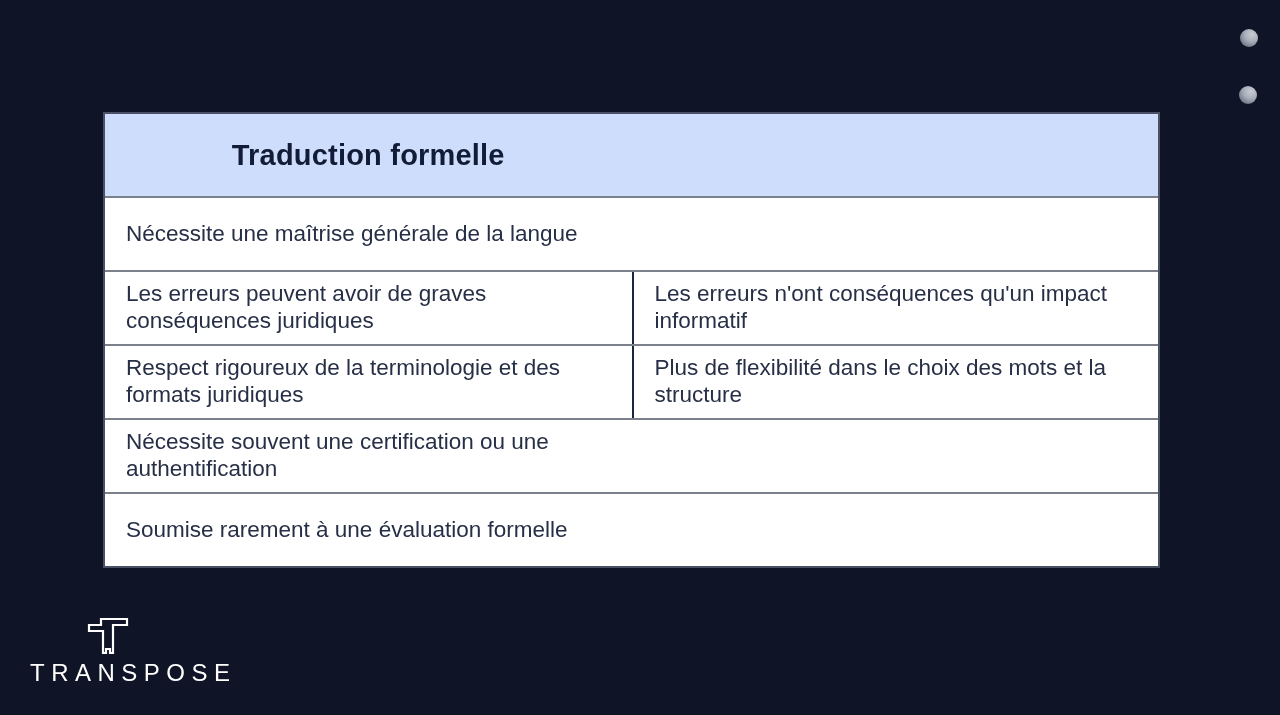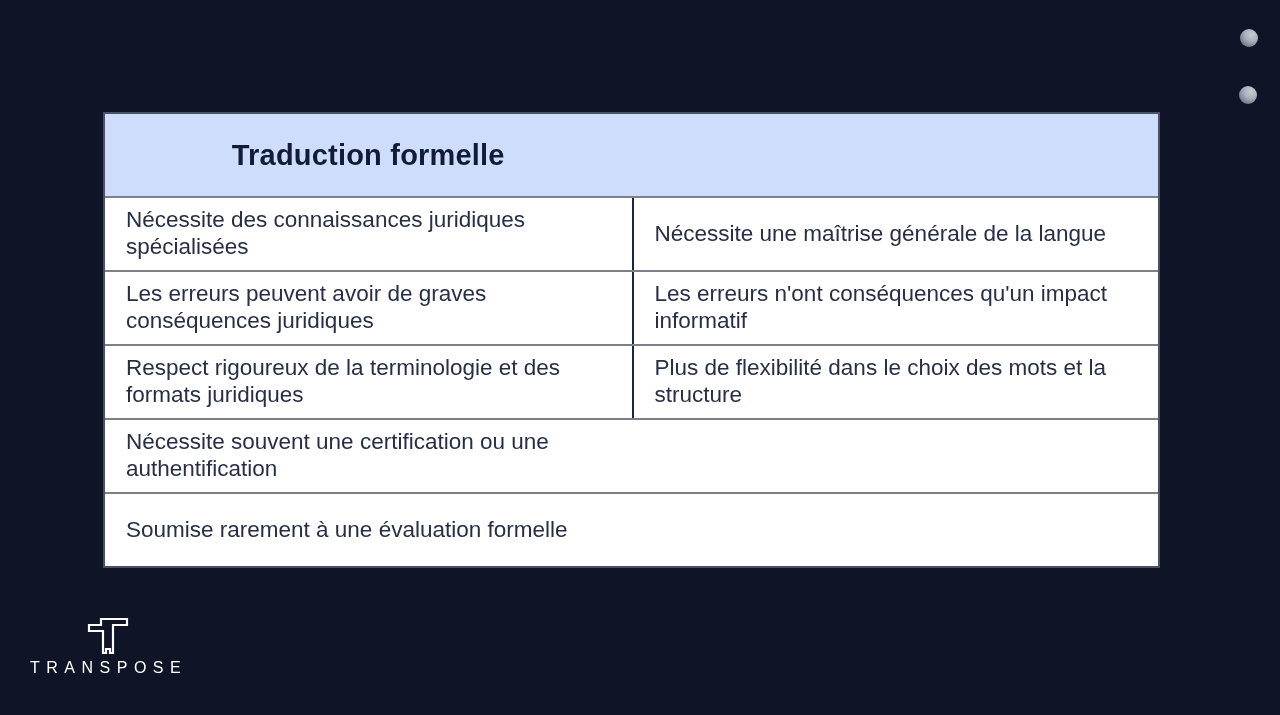--- a/index.html
+++ b/index.html
@@ -69,21 +69,21 @@
     width: 156px;
     text-align: center;
   }
   .brand .t-icon {
     display: block;
     margin: 0 auto 2px auto;
   }
   .brand .wordmark {
     display: block;
     color: #ffffff;
-    font-size: 16px;
+    font-size: 24px;
     font-weight: 500;
     letter-spacing: 6.5px;
     white-space: nowrap;
   }
 
   
   .sphere-dot {
     position: absolute;
     width: 18px;
     height: 18px;
@@ -96,23 +96,20 @@
 </head>
 <body>
 
 <div class="cmp-table">
 
   <div class="cmp-header">
     <div class="hcell">Traduction formelle</div>
   </div>
 
   <div class="cmp-row">
-    <div class="cell">
-        <span>Nécessite des connaissances juridiques spécialisées</span>
-      </div>
     <div class="cell">
         <span>Nécessite une maîtrise générale de la langue</span>
       </div>
   </div>
 
   <div class="cmp-row">
     <div class="cell">
         <span>Les erreurs peuvent avoir de graves conséquences juridiques</span>
       </div>
     <div class="cell">

